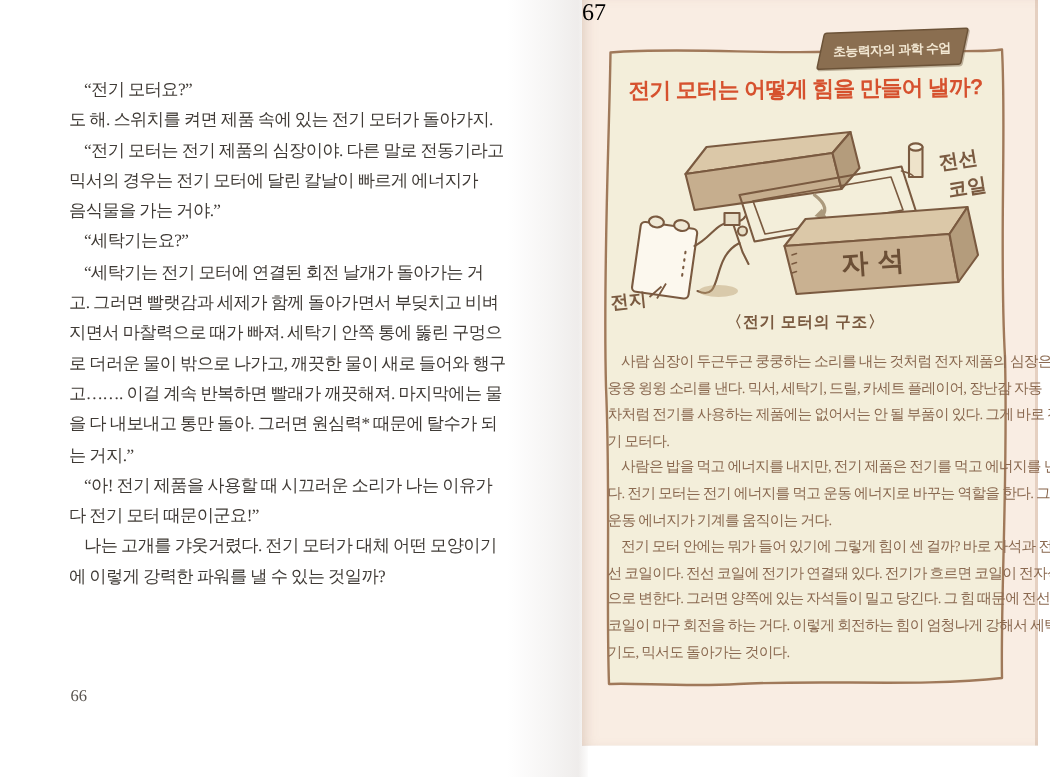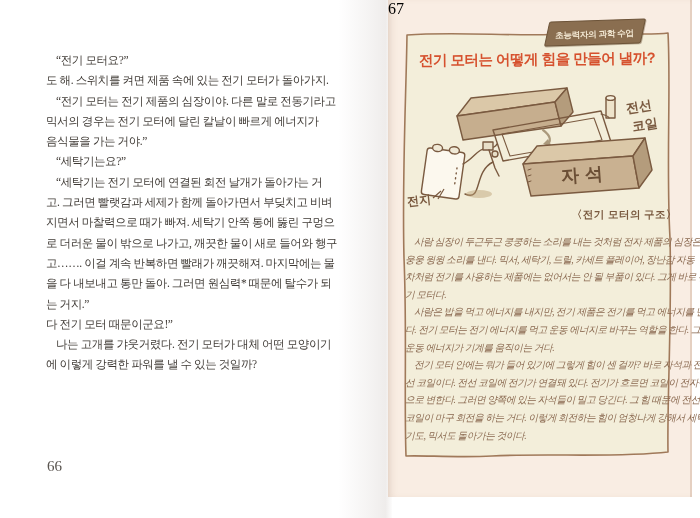--- a/index.html
+++ b/index.html
@@ -8,46 +8,46 @@
   .stage{position:absolute;inset:0;}
 
   
   .page-left{position:absolute;left:0;top:0;width:350px;height:393px;background:#ffffff;}
   .lp-text{position:absolute;left:46px;top:50px;width:262px;}
   .lp-text .line{height:20.3px;line-height:20.3px;font-size:11.5px;letter-spacing:-0.4px;
        color:#3f3a35;white-space:nowrap;}
   .line.indent{padding-left:10px;}
   .footnote{position:absolute;left:47px;top:426px;width:270px;font-family:"Liberation Sans","DejaVu Sans",sans-serif;
        font-size:8.5px;letter-spacing:-0.3px;color:#4a7fc1;font-weight:600;white-space:nowrap;}
-  .pagenum-left{position:absolute;left:47px;top:458px;font-size:15px;color:#5a5550;}
+  .pagenum-left{position:absolute;left:47px;top:458px;font-size:11px;color:#5a5550;}
 
   
   .gutter{position:absolute;left:338px;top:0;width:54px;height:518px;
        background:linear-gradient(to right,rgba(120,100,90,0) 0%,rgba(120,100,90,0.07) 55%,rgba(120,100,90,0.12) 88%,rgba(120,100,90,0.02) 100%);}
 
   
   .page-right{position:absolute;left:388px;top:0;width:304px;height:497px;background:#f9ede3;
        box-shadow:inset 6px 0 10px -6px rgba(150,110,90,0.35), inset -2px 0 0 rgba(210,180,160,0.5);}
   .note-panel{position:absolute;left:9px;top:28px;width:280px;height:434px;}
   .panel-border{position:absolute;inset:0;width:100%;height:100%;}
   .badge{position:absolute;right:34px;top:-8px;background:#8a6e50;border:1px solid #6c5338;
        padding:2px 8px 3px 8px;transform:skewX(-14deg) rotate(-2deg);border-radius:2px;
        box-shadow:1px 1px 0 rgba(108,83,56,0.4);}
   .badge span{display:inline-block;transform:skewX(14deg);font-family:"Liberation Sans","DejaVu Sans",sans-serif;
        font-size:8.5px;font-weight:700;letter-spacing:-0.3px;color:#f2e7d2;white-space:nowrap;}
   .note-title{position:absolute;left:0;top:22px;width:100%;margin:0;text-align:center;
        font-family:"Liberation Sans","DejaVu Sans",sans-serif;font-size:14.5px;font-weight:700;
        letter-spacing:-0.5px;color:#d6512e;transform:rotate(-0.6deg);white-space:nowrap;}
   .figure{position:absolute;left:8px;top:50px;width:262px;height:132px;}
   .figure svg{width:100%;height:100%;}
-  .figure-caption{position:absolute;left:0;top:180px;width:100%;text-align:right;
+  .figure-caption{position:absolute;left:0;top:180px;width:100%;text-align:center;
        font-size:10.5px;font-weight:700;letter-spacing:0.5px;color:#7a5a40;}
   .note-body{position:absolute;left:8px;top:205px;width:266px;}
   .note-body .line{height:17.6px;line-height:17.6px;font-size:9.8px;letter-spacing:-0.5px;
-       color:#8a6950;white-space:nowrap;font-style:italic;}
+       color:#8a6950;white-space:nowrap;}
   .note-body .line.indent{padding-left:9px;}
 
   .tape{position:absolute;background:linear-gradient(to right,#b receive;}
   .tape{position:absolute;background:linear-gradient(105deg,#a8895d 0%,#9a7b50 40%,#b09367 70%,#8f7148 100%);
        opacity:0.95;border-radius:1px;box-shadow:0 1px 2px rgba(110,85,55,0.3);}
   .tape-left{left:13px;top:8px;width:15px;height:38px;transform:rotate(5deg);}
   .tape-right{left:260px;top:13px;width:14px;height:33px;transform:rotate(-3deg);}
   .pagenum-right{position:absolute;left:252px;top:466px;font-size:11px;color:#5a4a3a;
        font-family:"DejaVu Sans Mono",monospace;transform:rotate(-2deg);}
 </style>
@@ -78,20 +78,21 @@
         <div class="line">지면서 마찰력으로 때가 빠져. 세탁기 안쪽 통에 뚫린 구멍으</div>
 
         <div class="line">로 더러운 물이 밖으로 나가고, 깨끗한 물이 새로 들어와 행구</div>
 
         <div class="line">고……. 이걸 계속 반복하면 빨래가 깨끗해져. 마지막에는 물</div>
 
         <div class="line">을 다 내보내고 통만 돌아. 그러면 원심력* 때문에 탈수가 되</div>
 
         <div class="line">는 거지.”</div>
 
+        <div class="line indent">“아! 전기 제품을 사용할 때 시끄러운 소리가 나는 이유가</div>
 
         <div class="line">다 전기 모터 때문이군요!”</div>
 
 
         <div class="line indent">나는 고개를 갸웃거렸다. 전기 모터가 대체 어떤 모양이기</div>
 
         <div class="line">에 이렇게 강력한 파워를 낼 수 있는 것일까?</div>
       </div>
     <div class="pagenum-left">66</div>
   </section>

